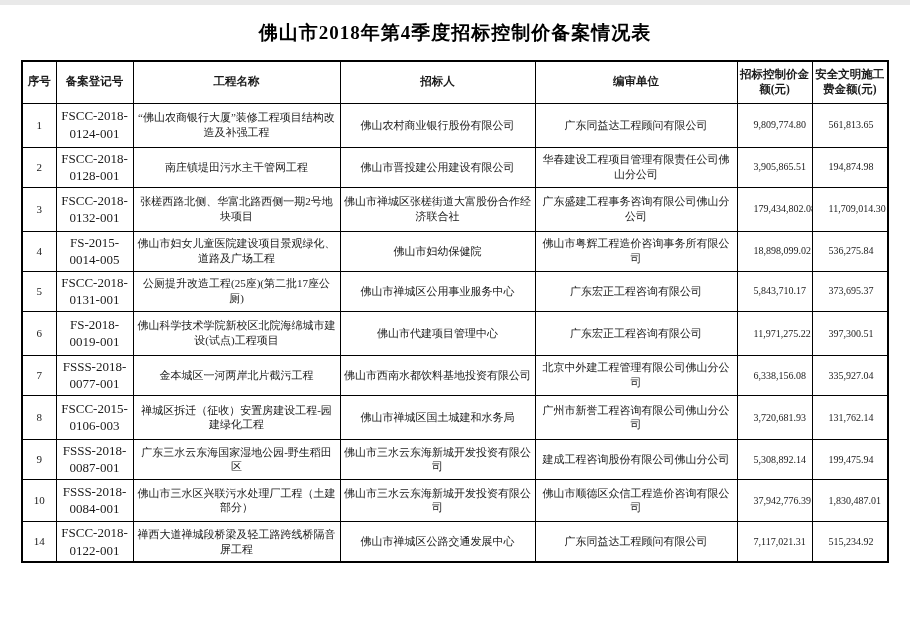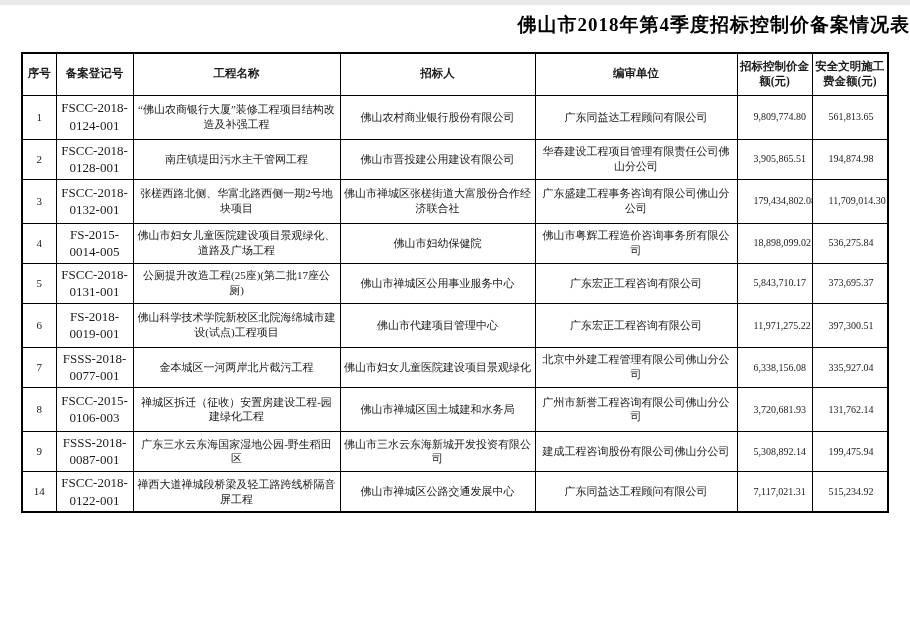--- a/index.html
+++ b/index.html
@@ -18,22 +18,22 @@
   }
   .scan-edge {
     position: absolute;
     top: 0; left: 0;
     width: 100%;
     height: 5px;
     background: #e9e9e9;
   }
   .doc-title {
     margin: 0;
-    padding-top: 12px;
-    text-align: right;
+    padding-top: 20px;
+    text-align: center;
     font-size: 19px;
     font-weight: bold;
     letter-spacing: 1px;
     color: #000;
   }
   table.filing {
     border-collapse: collapse;
     table-layout: fixed;
     margin: 14px auto 0 auto;
     width: 866px;
@@ -148,21 +148,21 @@
           <td class="col-project">佛山科学技术学院新校区北院海绵城市建设(试点)工程项目</td>
           <td class="col-tenderer">佛山市代建项目管理中心</td>
           <td class="col-reviewer">广东宏正工程咨询有限公司</td>
           <td class="col-price">11,971,275.22</td>
           <td class="col-safety">397,300.51</td>
         </tr>
         <tr style="height: 31px;">
           <td class="col-no">7</td>
           <td class="col-reg">FSSS-2018-0077-001</td>
           <td class="col-project">金本城区一河两岸北片截污工程</td>
-          <td class="col-tenderer">佛山市妇女儿童医院建设项目景观绿化</td>
+          <td class="col-tenderer">佛山市西南水都饮料基地投资有限公司</td>
           <td class="col-reviewer">北京中外建工程管理有限公司佛山分公司</td>
           <td class="col-price">6,338,156.08</td>
           <td class="col-safety">335,927.04</td>
         </tr>
         <tr style="height: 44px;">
           <td class="col-no">8</td>
           <td class="col-reg">FSCC-2015-0106-003</td>
           <td class="col-project">禅城区拆迁（征收）安置房建设工程-园建绿化工程</td>
           <td class="col-tenderer">佛山市禅城区国土城建和水务局</td>
           <td class="col-reviewer">广州市新誉工程咨询有限公司佛山分公司</td>
@@ -171,20 +171,29 @@
         </tr>
         <tr style="height: 30px;">
           <td class="col-no">9</td>
           <td class="col-reg">FSSS-2018-0087-001</td>
           <td class="col-project">广东三水云东海国家湿地公园-野生稻田区</td>
           <td class="col-tenderer">佛山市三水云东海新城开发投资有限公司</td>
           <td class="col-reviewer">建成工程咨询股份有限公司佛山分公司</td>
           <td class="col-price">5,308,892.14</td>
           <td class="col-safety">199,475.94</td>
         </tr>
+        <tr style="height: 42px;">
+          <td class="col-no">10</td>
+          <td class="col-reg">FSSS-2018-0084-001</td>
+          <td class="col-project">佛山市三水区兴联污水处理厂工程（土建部分）</td>
+          <td class="col-tenderer">佛山市三水云东海新城开发投资有限公司</td>
+          <td class="col-reviewer">佛山市顺德区众信工程造价咨询有限公司</td>
+          <td class="col-price">37,942,776.39</td>
+          <td class="col-safety">1,830,487.01</td>
+        </tr>
         <tr style="height: 40px;">
           <td class="col-no">14</td>
           <td class="col-reg">FSCC-2018-0122-001</td>
           <td class="col-project">禅西大道禅城段桥梁及轻工路跨线桥隔音屏工程</td>
           <td class="col-tenderer">佛山市禅城区公路交通发展中心</td>
           <td class="col-reviewer">广东同益达工程顾问有限公司</td>
           <td class="col-price">7,117,021.31</td>
           <td class="col-safety">515,234.92</td>
         </tr>
       </tbody>

